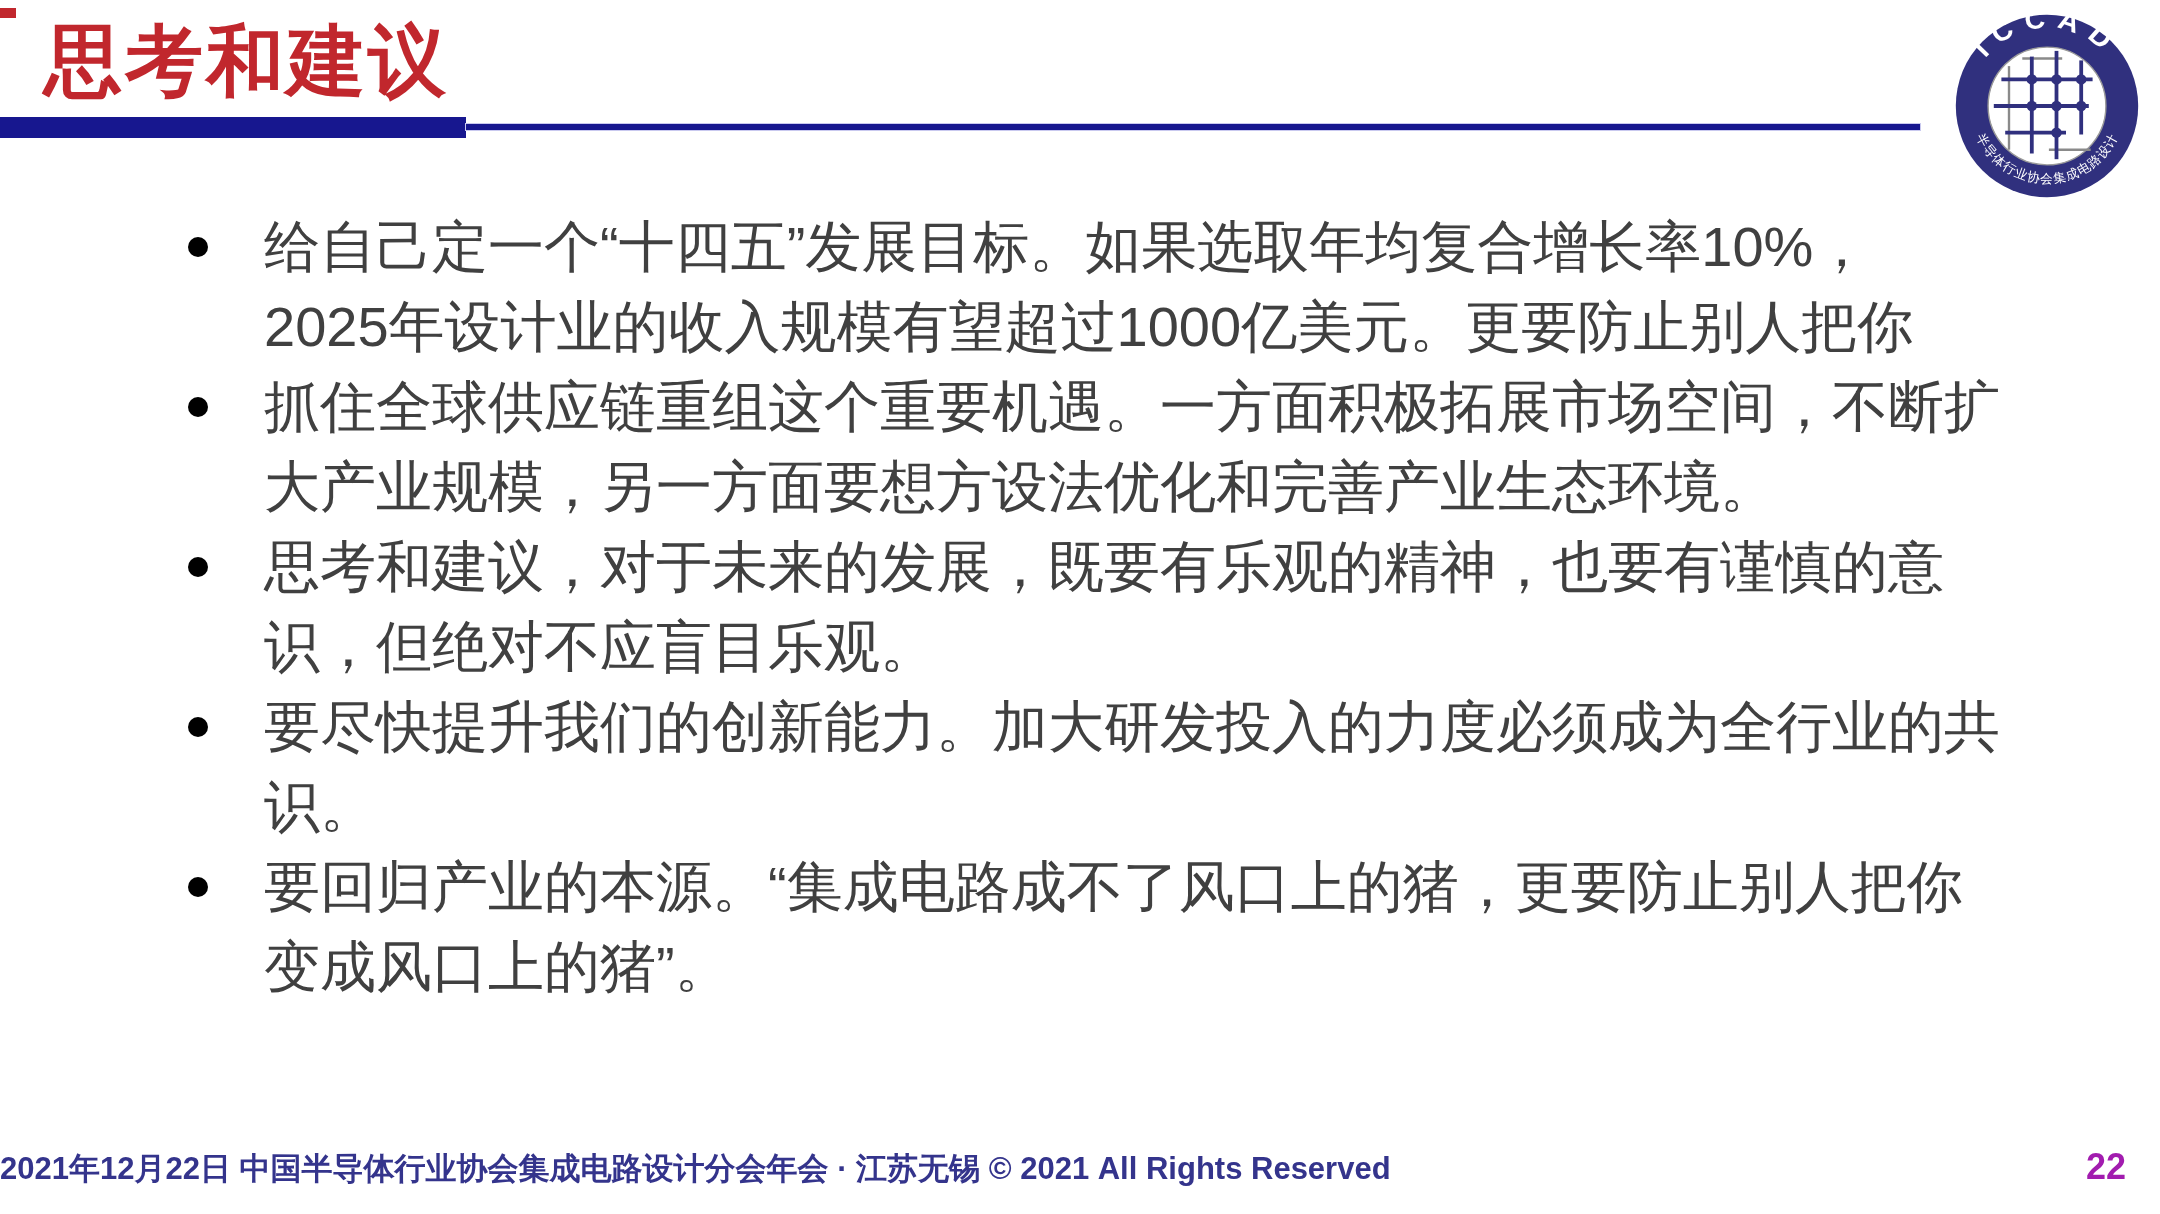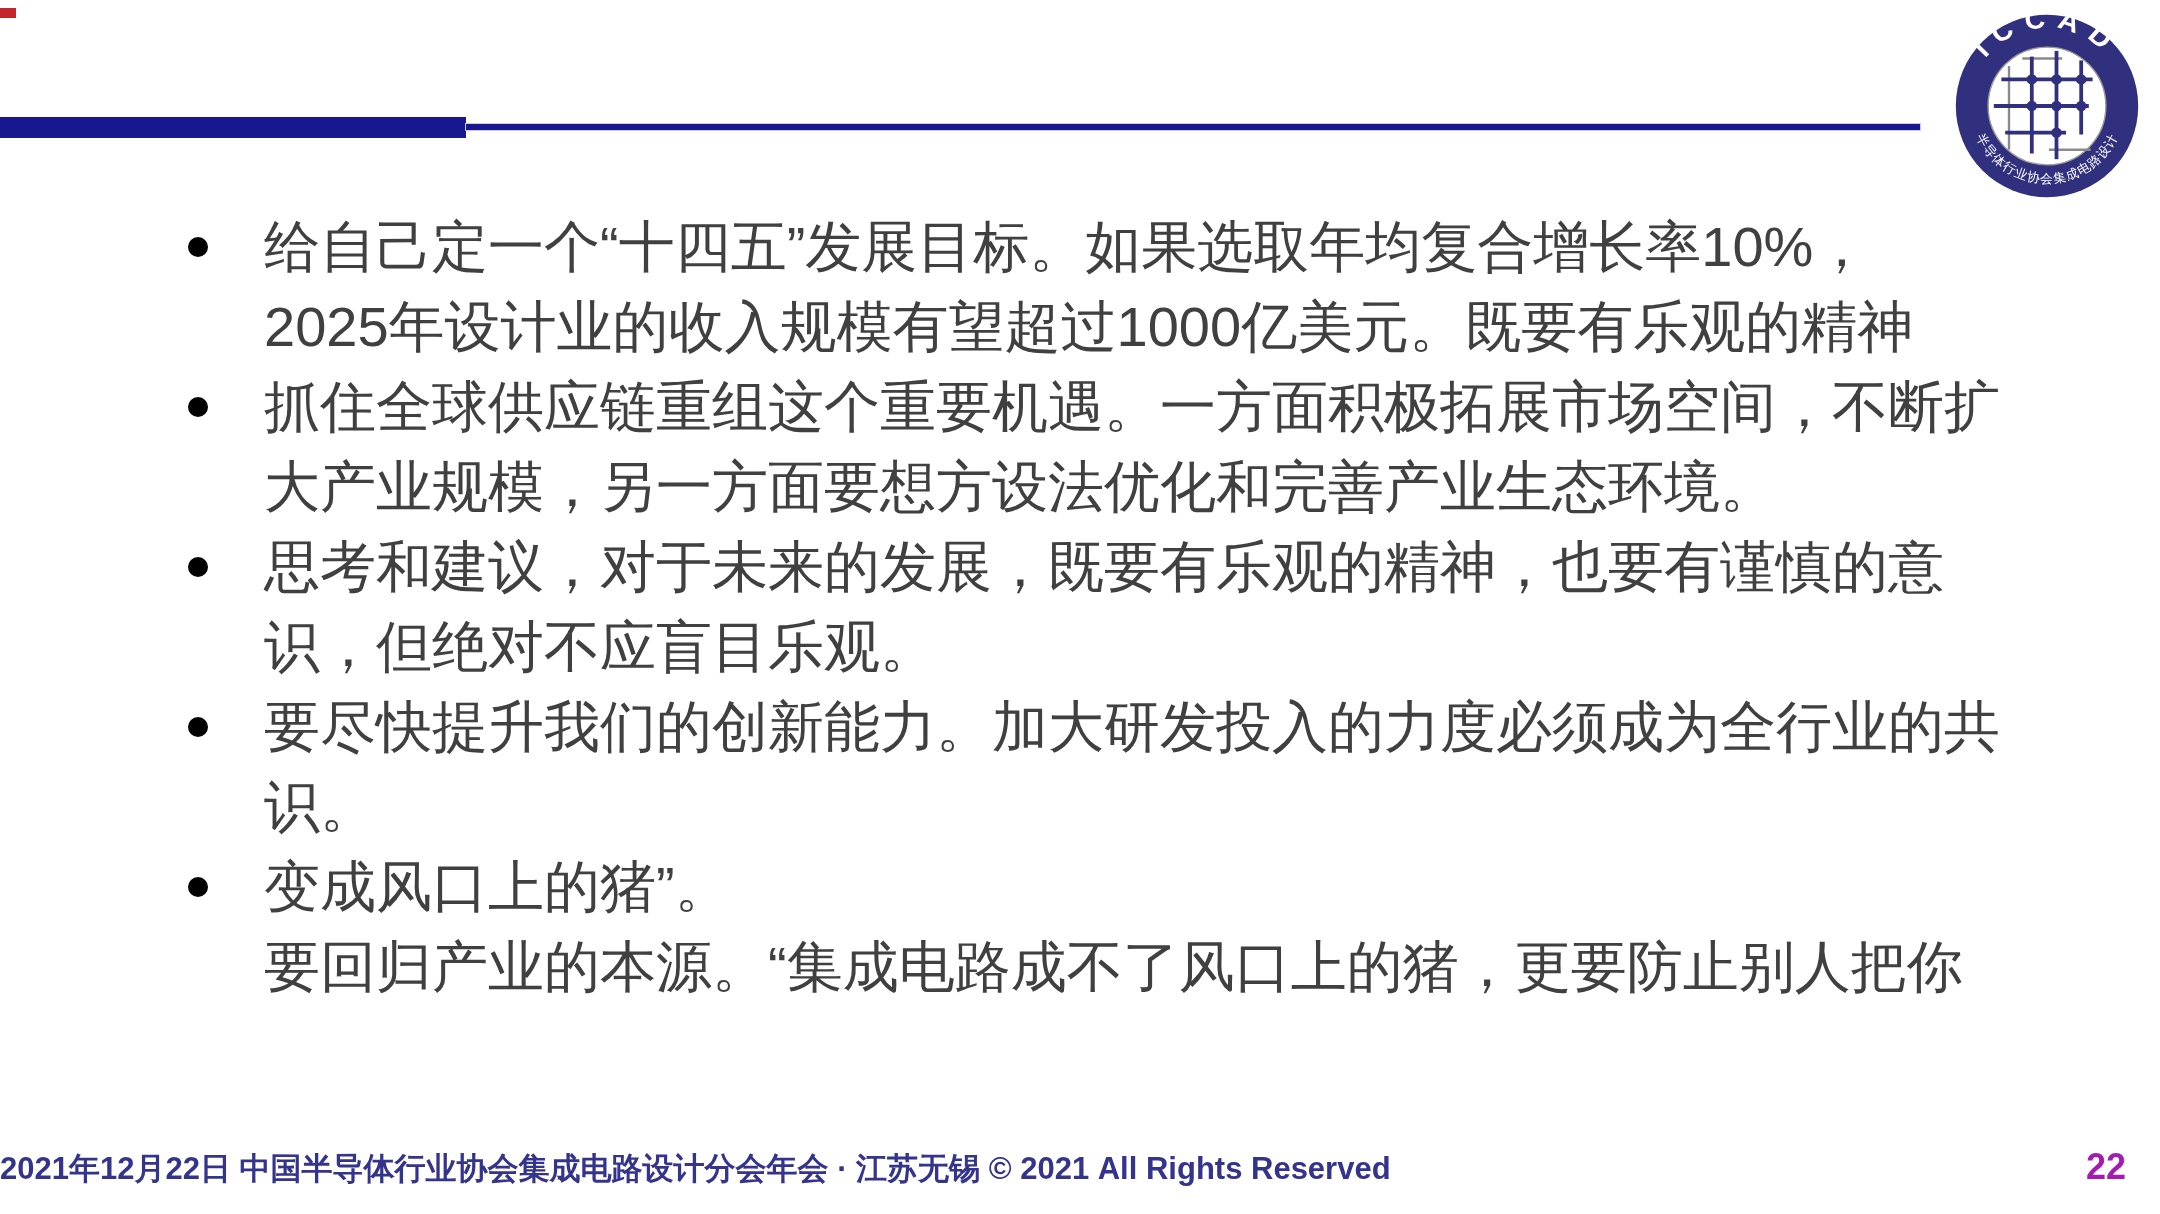--- a/index.html
+++ b/index.html
@@ -49,20 +49,21 @@
     font-size:36px; font-weight:600; color:#a21caf;
   }
 </style>
 </head>
 <body>
 
 <div class="slide">
 
   <div class="corner-mark"></div>
 
+  <div class="slide-title">思考和建议</div>
 
   <div class="rule-thick"></div>
   <div class="rule-thin"></div>
 
   <svg class="logo" viewBox="-100 -100 200 200">
     <circle cx="0" cy="0" r="96" fill="#30307e"></circle>
     <circle cx="0" cy="0" r="62" fill="#ffffff" stroke="#9a9a9a" stroke-width="1.5"></circle>
     <g stroke="#8a8a8a" stroke-width="2.5">
       <line x1="-40" y1="-42" x2="-40" y2="46"></line>
       <line x1="2" y1="46" x2="46" y2="46"></line>
@@ -95,21 +96,21 @@
     <text font-size="13.5" fill="#ffffff" letter-spacing="1">
       <textPath href="#arcBottom" startOffset="50%" text-anchor="middle">中国半导体行业协会集成电路设计分会</textPath>
     </text>
   </svg>
 
   <div class="bullets">
 
     <div class="bullet-item">
       <span class="bullet-dot"></span>
       <div class="bullet-line">给自己定一个“十四五”发展目标。如果选取年均复合增长率10%，</div>
-      <div class="bullet-line">2025年设计业的收入规模有望超过1000亿美元。既要有乐观的精神</div>
+      <div class="bullet-line">2025年设计业的收入规模有望超过1000亿美元。更要防止别人把你</div>
     </div>
 
     <div class="bullet-item">
       <span class="bullet-dot"></span>
       <div class="bullet-line">抓住全球供应链重组这个重要机遇。一方面积极拓展市场空间，不断扩</div>
       <div class="bullet-line">大产业规模，另一方面要想方设法优化和完善产业生态环境。</div>
     </div>
 
     <div class="bullet-item">
       <span class="bullet-dot"></span>
@@ -118,22 +119,22 @@
     </div>
 
     <div class="bullet-item">
       <span class="bullet-dot"></span>
       <div class="bullet-line">要尽快提升我们的创新能力。加大研发投入的力度必须成为全行业的共</div>
       <div class="bullet-line">识。</div>
     </div>
 
     <div class="bullet-item">
       <span class="bullet-dot"></span>
+      <div class="bullet-line">要回归产业的本源。“集成电路成不了风口上的猪，更要防止别人把你</div>
       <div class="bullet-line">变成风口上的猪”。</div>
-      <div class="bullet-line">要回归产业的本源。“集成电路成不了风口上的猪，更要防止别人把你</div>
     </div>
 
   </div>
 
   <div class="footer">2021年12月22日 中国半导体行业协会集成电路设计分会年会 · 江苏无锡 © 2021 All Rights Reserved</div>
   <div class="page-number">22</div>
 
 </div>
 
 </body></html>

